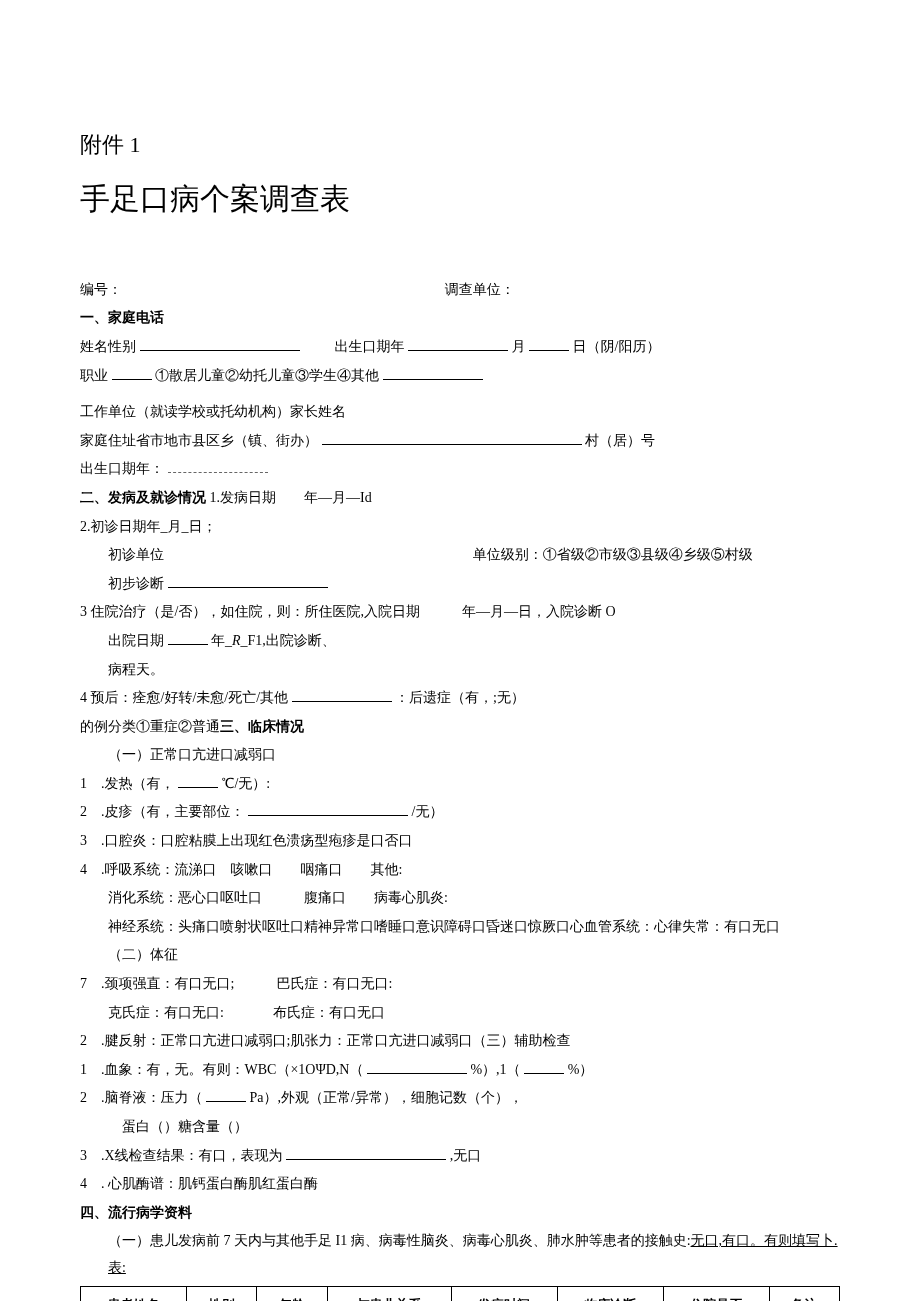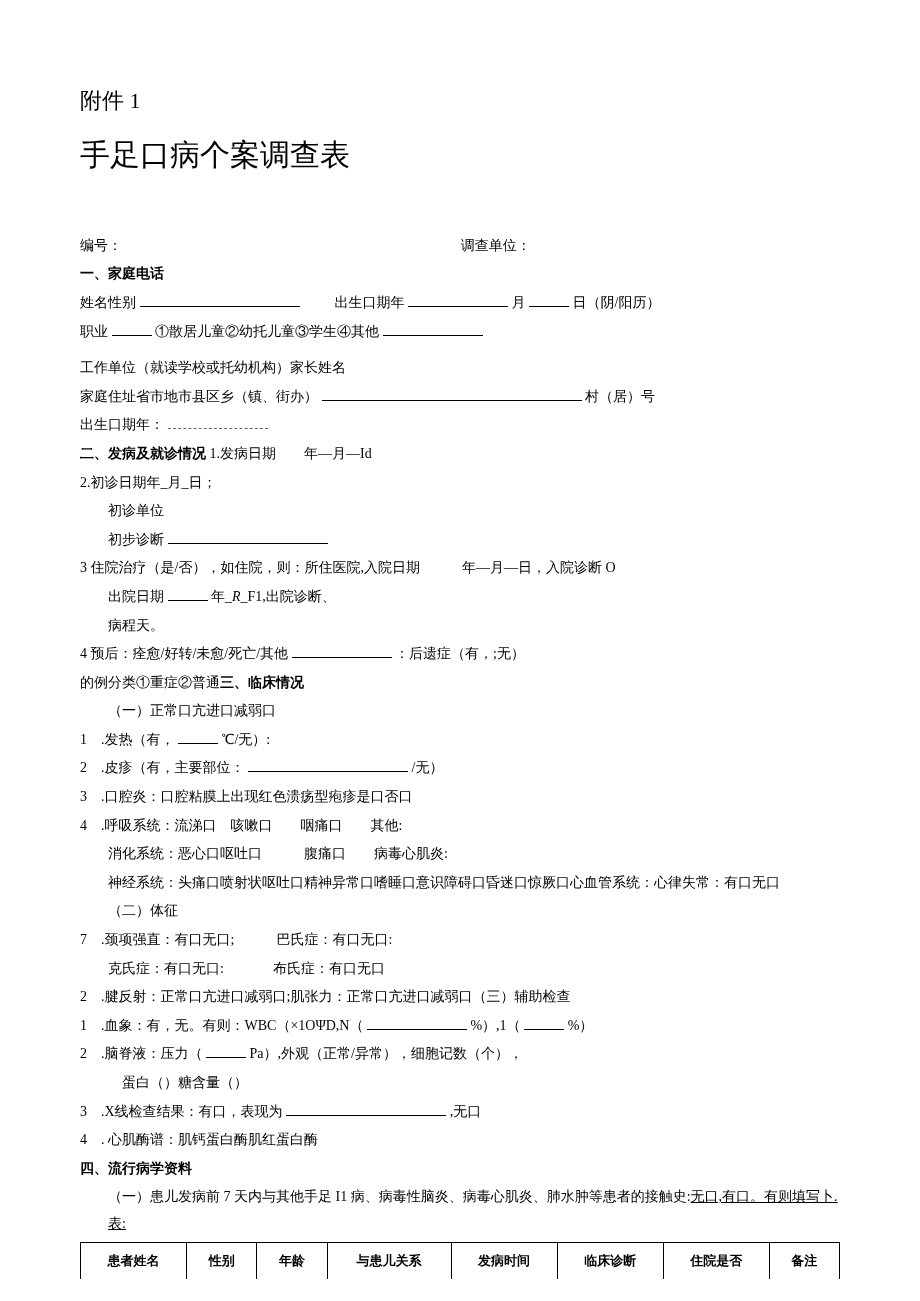--- a/index.html
+++ b/index.html
@@ -9,20 +9,21 @@
     color: #000;
     background: #fff;
     width: 920px;
     margin: 0 auto;
     padding: 80px 80px 40px 80px;
     box-sizing: border-box;
   }
   .attachment-label {
     font-size: 22px;
     margin-bottom: 4px;
+    margin-top: 44px;
   }
   .main-title {
     font-size: 30px;
     text-align: left;
     margin-bottom: 50px;
     font-family: "SimSun", serif;
   }
   .row {
     margin-bottom: 2px;
   }
@@ -38,21 +39,21 @@
   }
   .blank.short { min-width: 40px; }
   .blank.med { min-width: 100px; }
   .blank.long { min-width: 160px; }
   .blank.xlong { min-width: 260px; }
   .dashed {
     border-bottom: 1px dashed #666;
   }
   .indent1 { padding-left: 2em; }
   .indent2 { padding-left: 3em; }
-  .half-row { display: flex; gap: 16px; }
+  .half-row { display: flex; }
   .half-row > div:first-child { flex: 0 0 48%; }
   .underline { text-decoration: underline; }
   table.contact {
     border-collapse: collapse;
     width: 100%;
     margin-top: 4px;
   }
   table.contact th, table.contact td {
     border-left: 1px solid #000;
     border-right: 1px solid #000;
@@ -115,20 +116,21 @@
 
 <div class="row">
   <span class="section-head">二、发病及就诊情况</span>
   <span>1.发病日期　　年—月—Id</span>
 </div>
 
 <div class="row">2.初诊日期年_月_日；</div>
 
 <div class="half-row row">
   <div class="indent1"><span>初诊单位</span></div>
+  <div><span>单位级别：①省级②市级③县级④乡级⑤村级</span></div>
 </div>
 
 <div class="row indent1">
   <span>初步诊断</span>
   <span class="blank long"></span>
 </div>
 
 <div class="row">3 住院治疗（是/否），如住院，则：所住医院,入院日期　　　年—月—日，入院诊断 O</div>
 
 <div class="row indent1">

